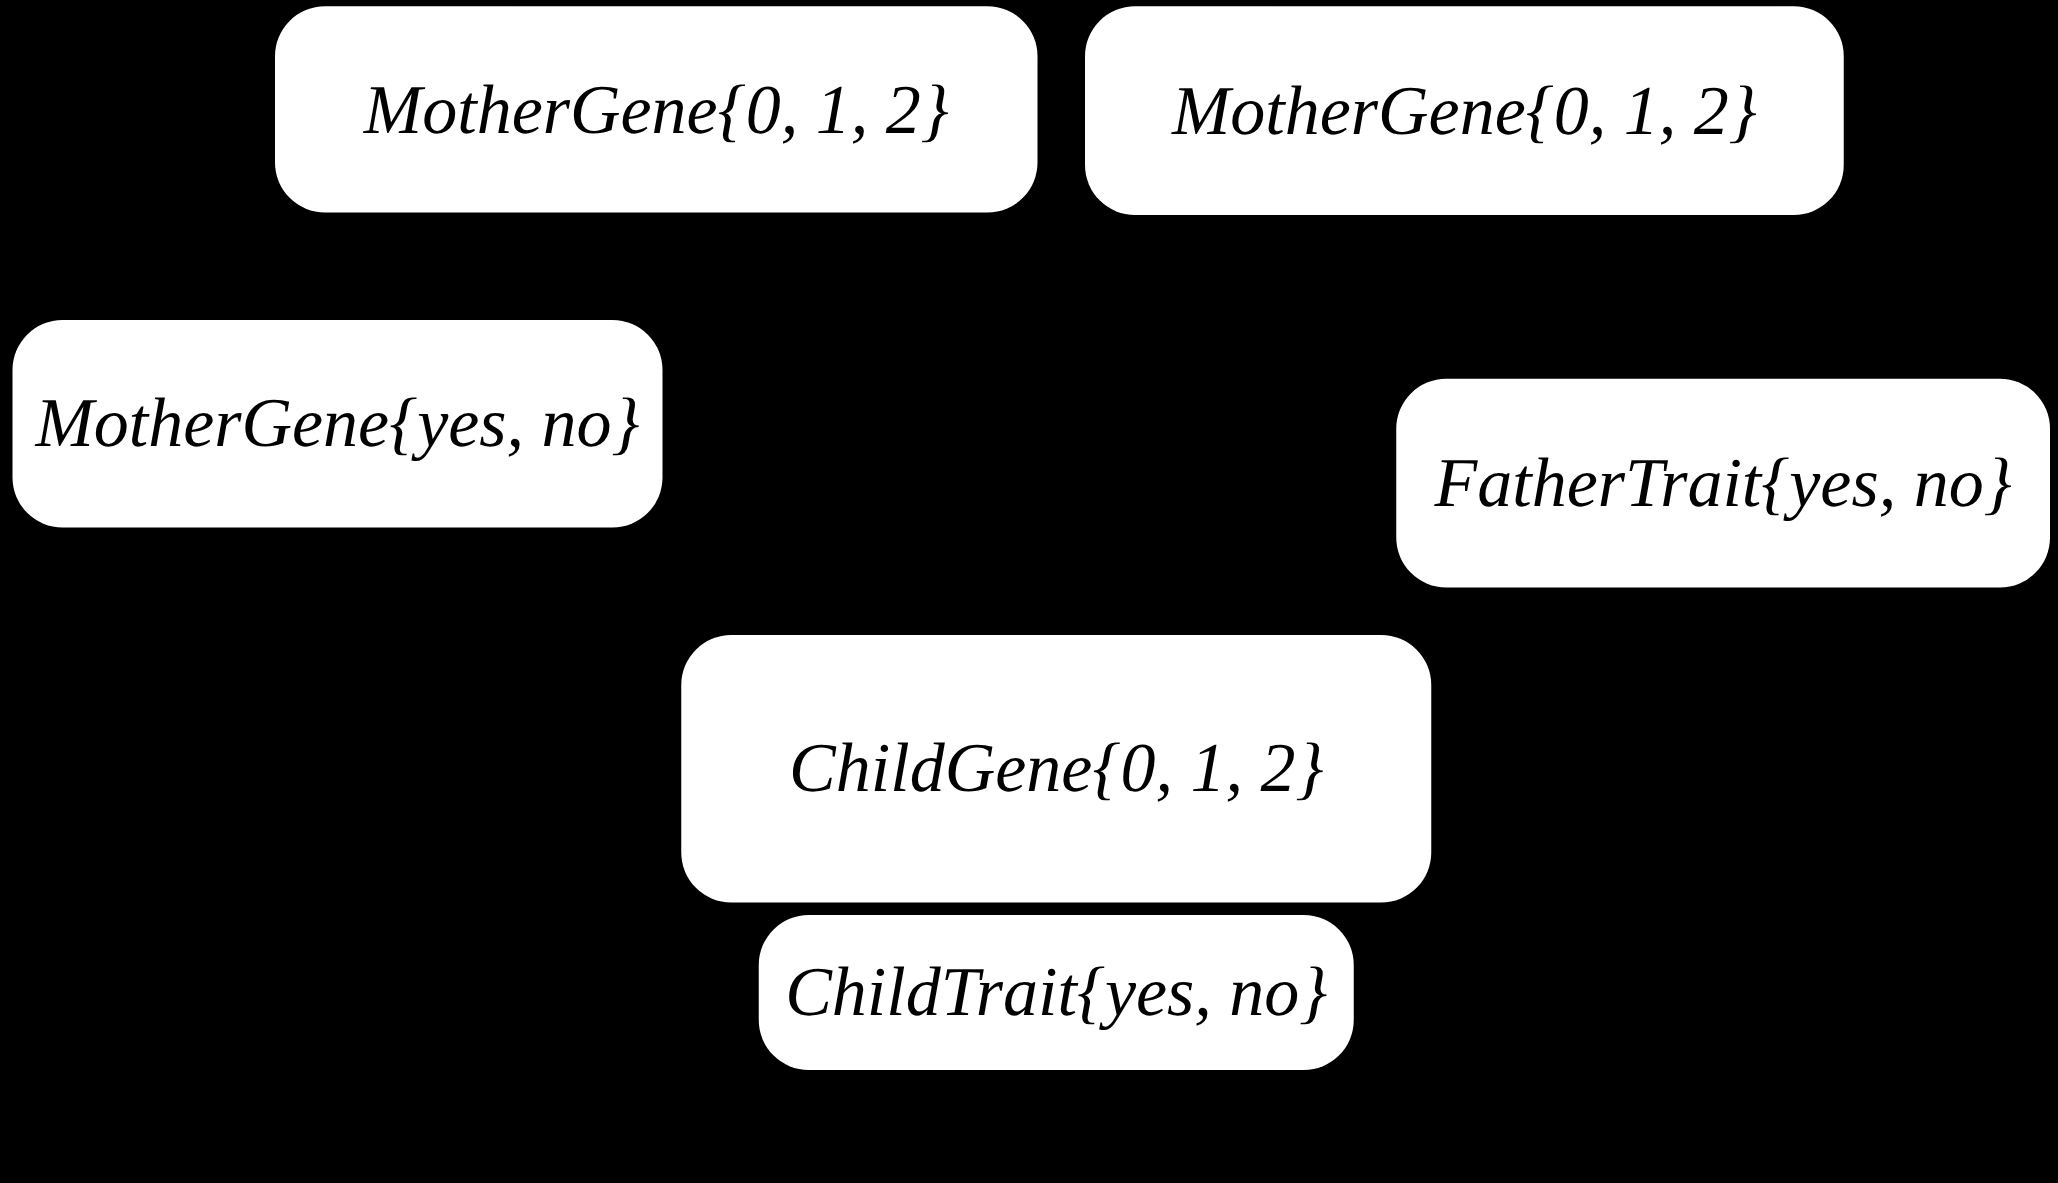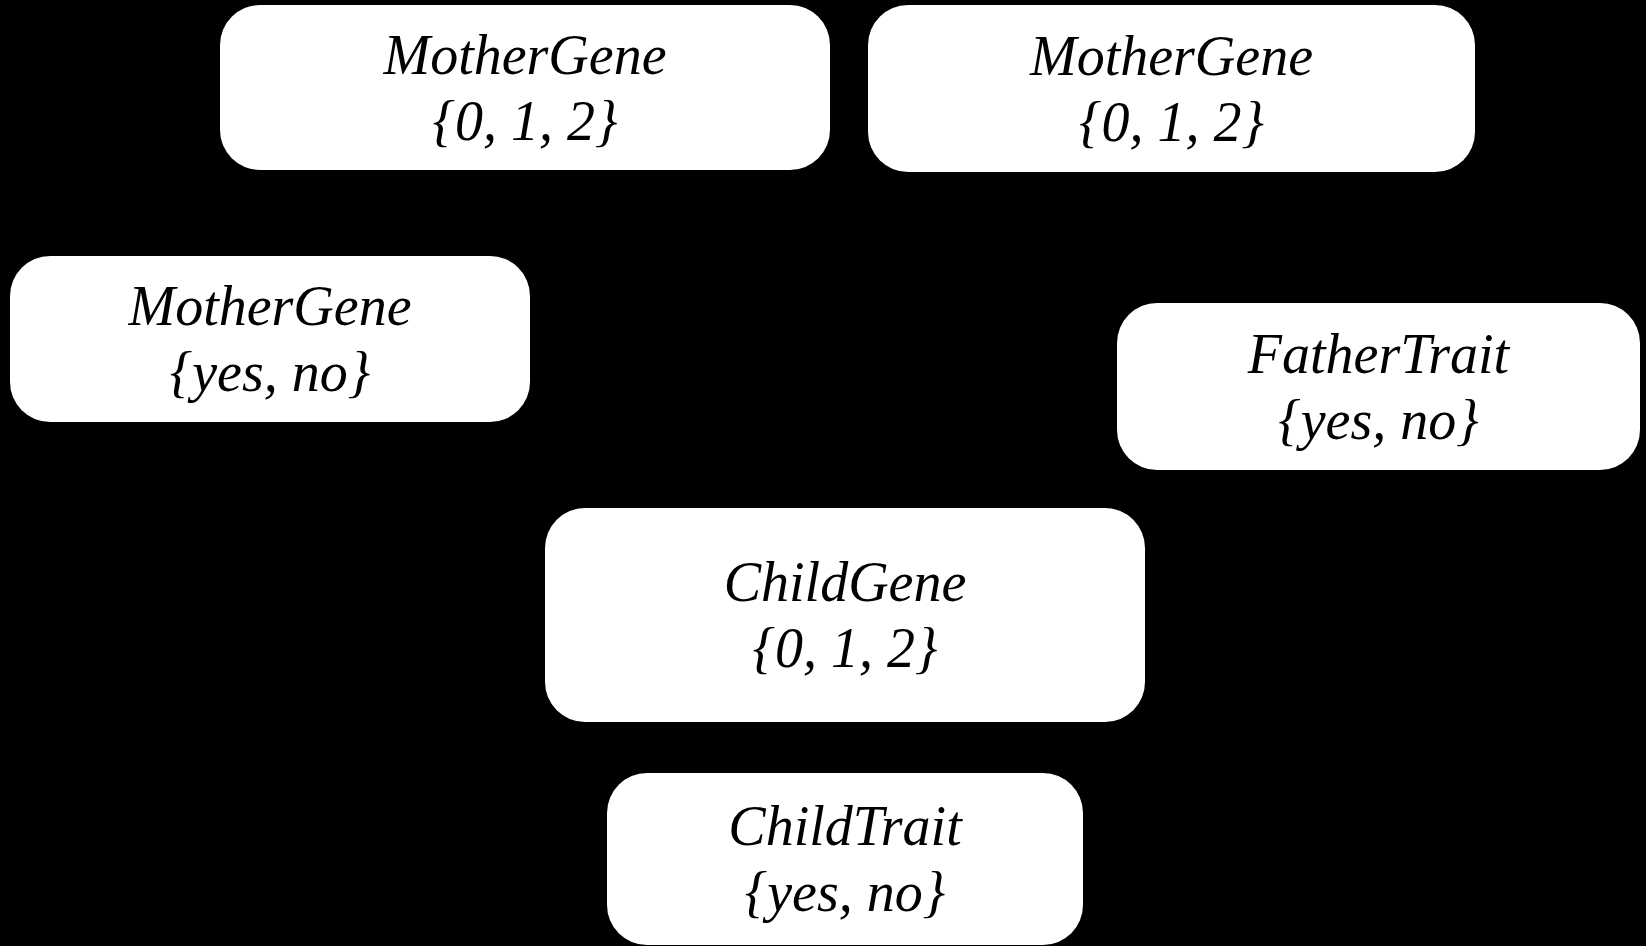--- a/index.html
+++ b/index.html
@@ -14,21 +14,21 @@
     background: #000000;
     overflow: hidden;
     font-family: "Liberation Serif", serif;
   }
   .node {
     position: absolute;
     background: #ffffff;
     color: #000000;
     border-radius: 40px;
     display: flex;
-    flex-direction: column;
+    flex-direction: row;
     align-items: center;
     justify-content: center;
     text-align: center;
     font-style: italic;
     font-size: 56px;
     line-height: 66px;
     white-space: nowrap;
   }
   .node-name, .node-values {
     display: block;
@@ -52,17 +52,17 @@
       <span class="node-values">{yes, no}</span>
     </div>
     <div class="node" style="left: 1117px; top: 255px; width: 523px; height: 167px; background: rgb(255, 255, 255); color: rgb(0, 0, 0); border-radius: 40px; margin-top: 48px;">
       <span class="node-name">FatherTrait</span>
       <span class="node-values">{yes, no}</span>
     </div>
     <div class="node" style="left: 545px; top: 508px; width: 600px; height: 214px; background: rgb(255, 255, 255); color: rgb(0, 0, 0); border-radius: 40px;">
       <span class="node-name">ChildGene</span>
       <span class="node-values">{0, 1, 2}</span>
     </div>
-    <div class="node" style="left: 607px; top: 773px; width: 476px; height: 172px; background: rgb(255, 255, 255); color: rgb(0, 0, 0); border-radius: 40px;">
+    <div class="node" style="left: 607px; top: 732px; width: 476px; height: 124px; background: rgb(255, 255, 255); color: rgb(0, 0, 0); border-radius: 40px;">
       <span class="node-name">ChildTrait</span>
       <span class="node-values">{yes, no}</span>
     </div>
   </div>
 
 </body></html>

